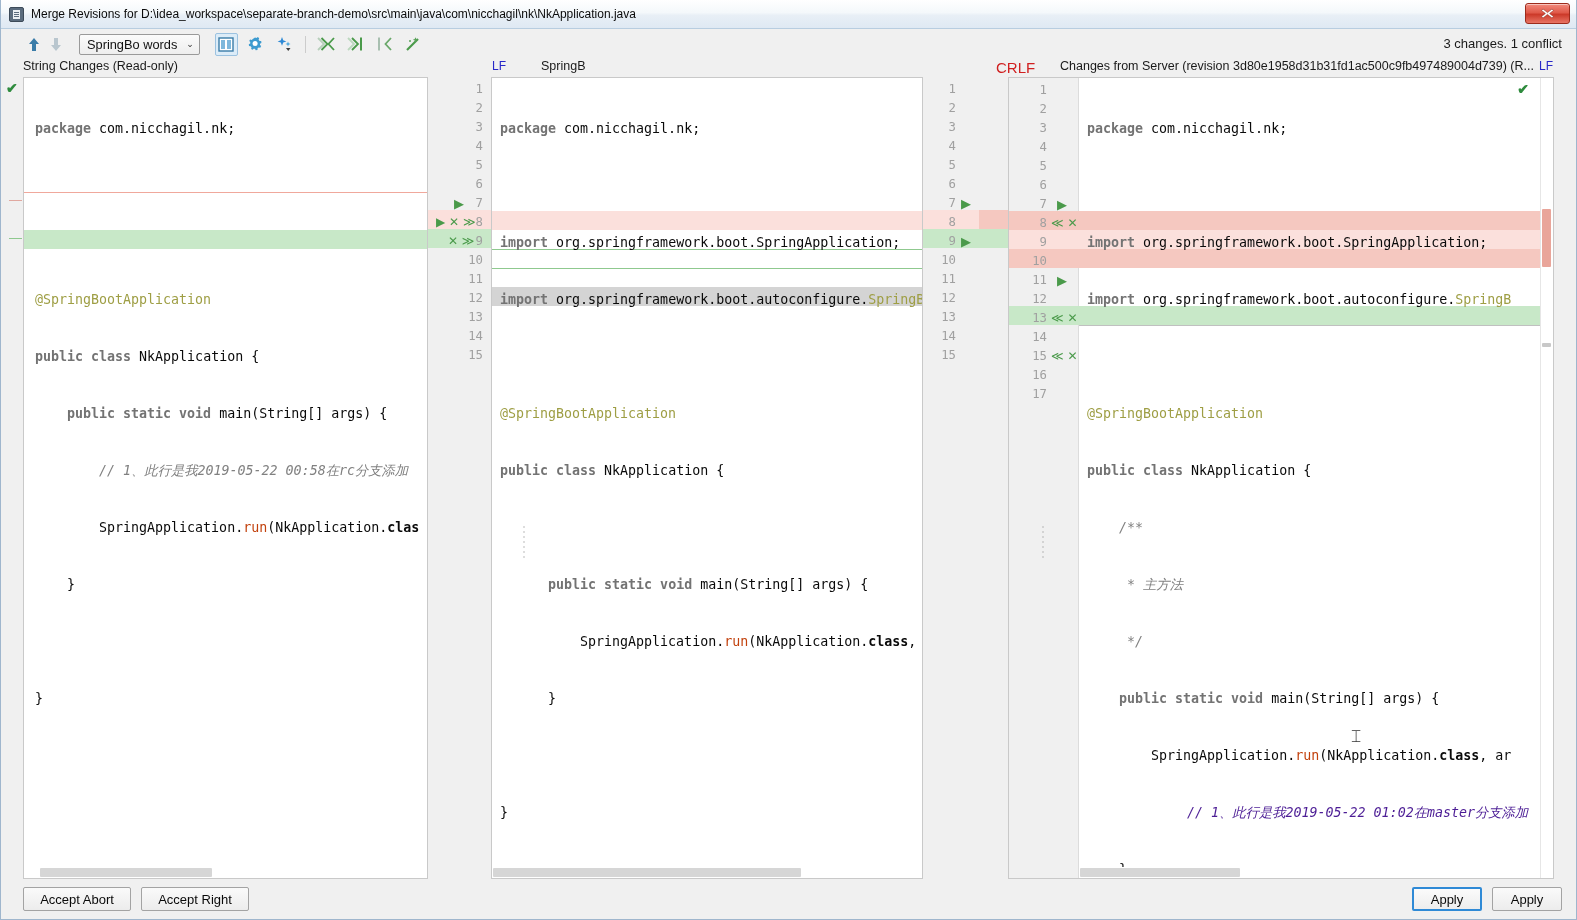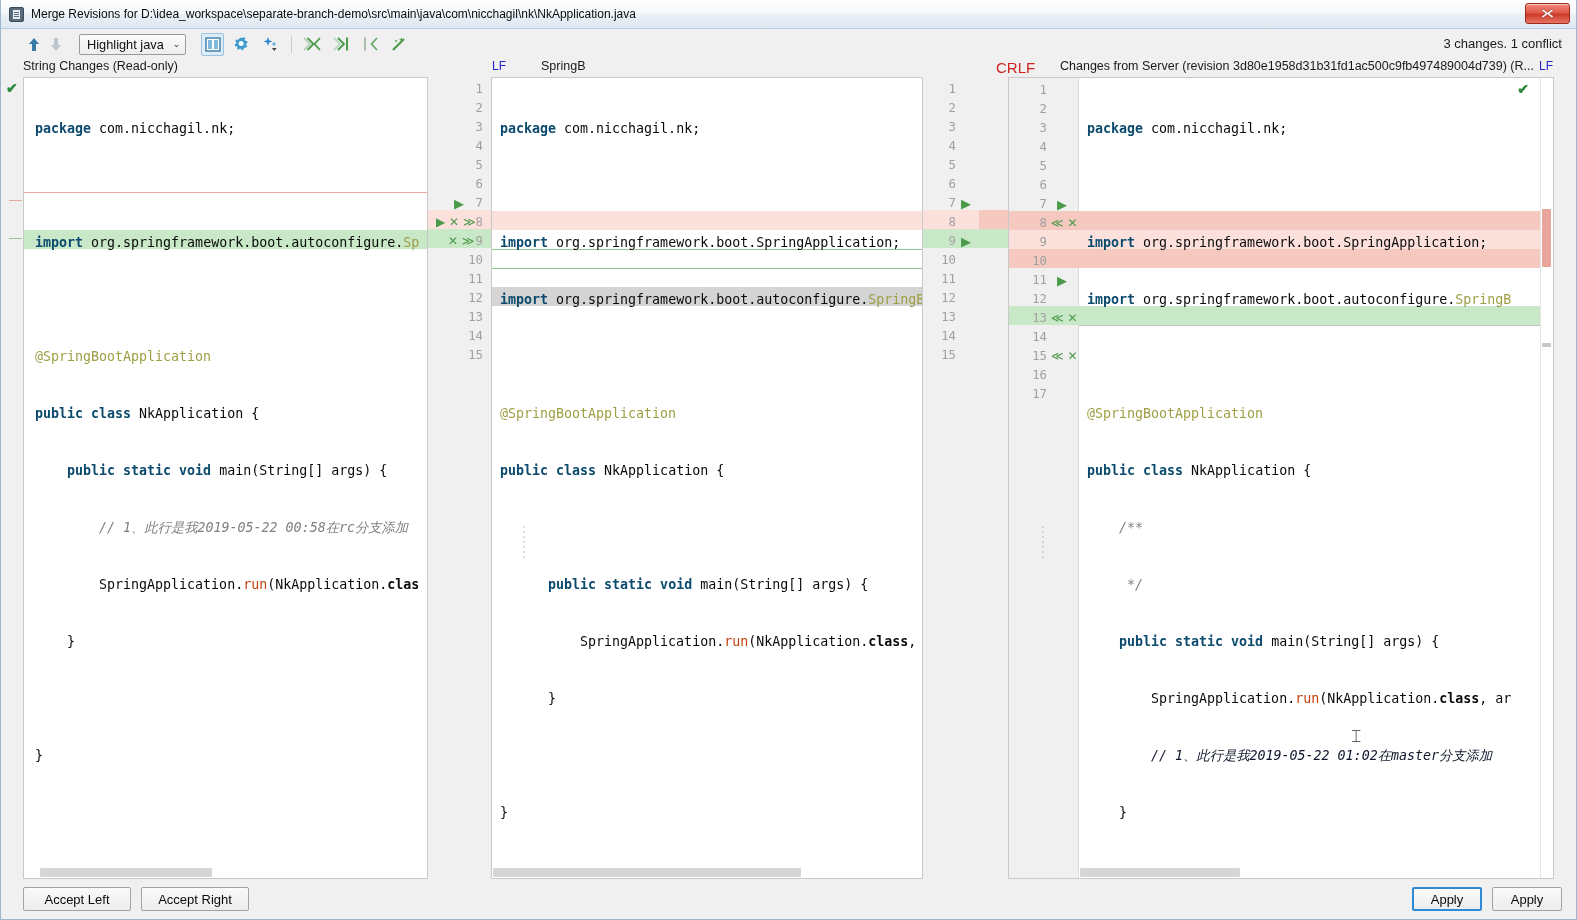--- a/index.html
+++ b/index.html
@@ -149,24 +149,24 @@
     position: absolute;
     top: 0; left: 0;
     font-family: "DejaVu Sans Mono", monospace;
     font-size: 13.3px;
     line-height: 19px;
     white-space: pre;
     color: #0a0a0a;
   }
   .ln-row { height: 19px; white-space: pre; }
 
-  .kw   { color: #0c4a6e; font-weight: bold; }
+  .kw   { color: #737373; font-weight: bold; }
   .ann  { color: #9e9e44; }
   .cmt  { color: #808080; font-style: italic; }
-  .cmt2 { color: #0f172a; font-style: italic; }
+  .cmt2 { color: #4c1d95; font-style: italic; margin-left: 36px; }
   .mth  { color: #c2410c; }
   .bld  { font-weight: bold; }
 
   
   .hl {
     position: absolute; left: 0; right: 0;
     pointer-events: none;
   }
   .hl-red   { background: #f5c8c0; }
   .hl-redl  { background: #fbe0dc; }
@@ -284,21 +284,21 @@
         <path d="M7 1 L12 7 L9 7 L9 14 L5 14 L5 7 L2 7 Z" fill="#3a7ca8"></path>
       </svg>
     </div>
     <div class="tb-arrow">
       <svg width="14" height="15" viewBox="0 0 14 15">
         <path d="M7 14 L2 8 L5 8 L5 1 L9 1 L9 8 L12 8 Z" fill="#b9c6ce"></path>
       </svg>
     </div>
 
     <div class="hl-select">
-      <span>Highlight java</span>
+      <span>SpringBo words</span>
       <span class="chev">⌄</span>
     </div>
 
     <div class="tb-btn active">
       <svg width="16" height="15" viewBox="0 0 16 15">
         <rect x="1" y="1" width="14" height="13" fill="#fff" stroke="#3a7ca8" stroke-width="1.4"></rect>
         <rect x="3" y="3" width="4" height="9" fill="#7fb8dc"></rect>
         <rect x="9" y="3" width="4" height="9" fill="#7fb8dc"></rect>
       </svg>
     </div>
@@ -361,21 +361,20 @@
   <div class="panes">
 
     <div class="editor left">
 
       <div class="hl line-red" style="top:114px;height:0;"></div>
       <div class="hl hl-green" style="top:152px;height:19px;"></div>
 
       <div class="code" style="left:11px; top:3px;">
         <div class="ln-row"><span class="kw">package</span> com.nicchagil.nk;</div>
         <div class="ln-row"> </div>
-        <div class="ln-row"><span class="kw">import</span> org.springframework.boot.autoconfigure.<span class="ann">Sp</span></div>
         <div class="ln-row"> </div>
         <div class="ln-row"><span class="ann">@SpringBootApplication</span></div>
         <div class="ln-row"><span class="kw">public class</span> NkApplication {</div>
         <div class="ln-row">    <span class="kw">public static void</span> main(String[] args) {</div>
         <div class="ln-row">        <span class="cmt">// 1、此行是我2019-05-22 00:58在rc分支添加</span></div>
         <div class="ln-row">        SpringApplication.<span class="mth">run</span>(NkApplication.<span class="bld">clas</span></div>
         <div class="ln-row">    }</div>
         <div class="ln-row"> </div>
         <div class="ln-row">}</div>
       </div>
@@ -513,20 +512,21 @@
 
       <div class="code" style="left:78px; top:3px;">
         <div class="ln-row"><span class="kw">package</span> com.nicchagil.nk;</div>
         <div class="ln-row"> </div>
         <div class="ln-row"><span class="kw">import</span> org.springframework.boot.SpringApplication;</div>
         <div class="ln-row"><span class="kw">import</span> org.springframework.boot.autoconfigure.<span class="ann">SpringB</span></div>
         <div class="ln-row"> </div>
         <div class="ln-row"><span class="ann">@SpringBootApplication</span></div>
         <div class="ln-row"><span class="kw">public class</span> NkApplication {</div>
         <div class="ln-row">    <span class="cmt">/**</span></div>
+        <div class="ln-row">     <span class="cmt">* 主方法</span></div>
         <div class="ln-row">     <span class="cmt">*/</span></div>
         <div class="ln-row">    <span class="kw">public static void</span> main(String[] args) {</div>
         <div class="ln-row">        SpringApplication.<span class="mth">run</span>(NkApplication.<span class="bld">class</span>, ar</div>
         <div class="ln-row">        <span class="cmt2">// 1、此行是我2019-05-22 01:02在master分支添加</span></div>
         <div class="ln-row">    }</div>
         
         
         
       </div>
 
@@ -560,21 +560,21 @@
         <i></i>
         <i></i>
         <i></i>
         <i></i>
     </div>
 
     <div class="cursor-i" style="left:1350px; top:650px;">⌶</div>
   </div>
 
   <div class="bottombar">
-    <div class="btn">Accept Left</div>
+    <div class="btn">Accept Abort</div>
     <div class="btn">Accept Right</div>
     <div class="spacer"></div>
     <div class="right-btns">
       <div class="btn default">Apply</div>
       <div class="btn">Apply</div>
     </div>
   </div>
 
 </div>
 

